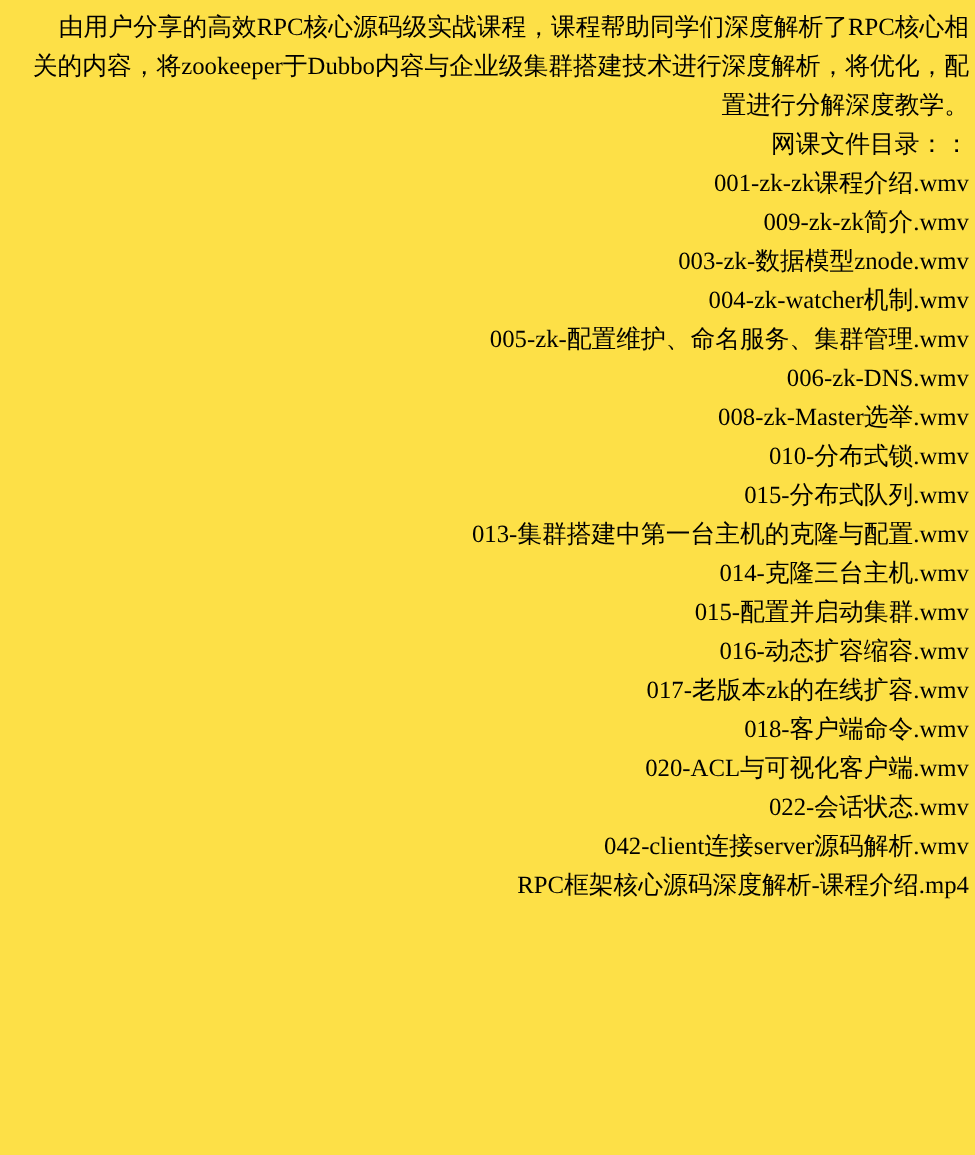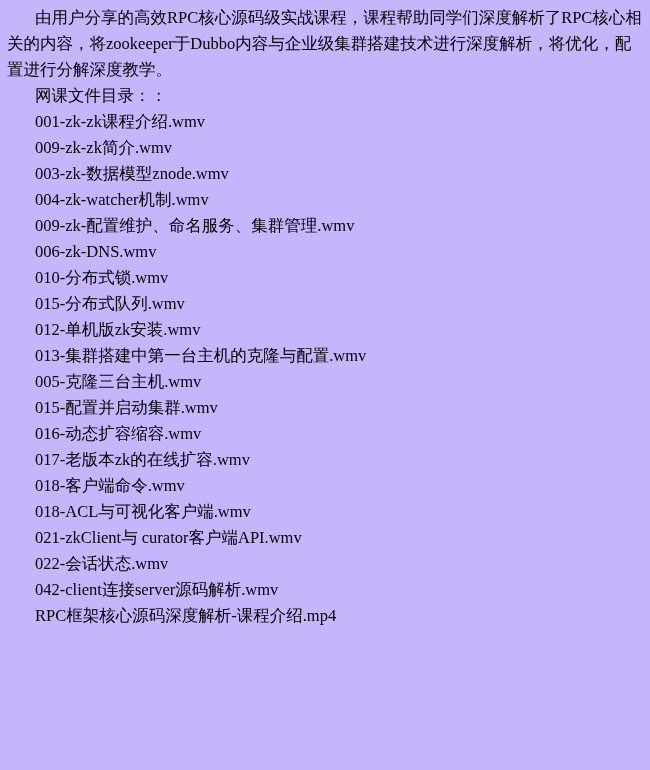--- a/index.html
+++ b/index.html
@@ -7,25 +7,26 @@
     padding: 0;
     background: #ffffff;
   }
   .doc {
     position: relative;
     width: 650px;
     height: 770px;
     box-sizing: border-box;
     padding: 5px 4px 0 7px;
     overflow: hidden;
-    background: #c4b5fd;
+    background: #fde047;
     color: #000000;
     font-family: "Liberation Serif", "DejaVu Serif", serif;
     font-size: 16.5px;
     line-height: 26px;
+    text-align: right;
   }
   .para {
     margin: 0;
     padding: 0;
     text-indent: 28px; 
     word-break: break-word;
   }
 </style>
 </head>
 <body>
@@ -33,31 +34,30 @@
 <div class="doc">
   <p class="para">由用户分享的高效RPC核心源码级实战课程，课程帮助同学们深度解析了RPC核心相关的内容，将zookeeper于Dubbo内容与企业级集群搭建技术进行深度解析，将优化，配置进行分解深度教学。</p>
 
   <p class="para">网课文件目录：：</p>
 
   <div id="file-list">
       <p class="para">001-zk-zk课程介绍.wmv</p>
       <p class="para">009-zk-zk简介.wmv</p>
       <p class="para">003-zk-数据模型znode.wmv</p>
       <p class="para">004-zk-watcher机制.wmv</p>
-      <p class="para">009-zk-配置维护、命名服务、集群管理.wmv</p>
+      <p class="para">005-zk-配置维护、命名服务、集群管理.wmv</p>
       <p class="para">006-zk-DNS.wmv</p>
+      <p class="para">008-zk-Master选举.wmv</p>
       <p class="para">010-分布式锁.wmv</p>
       <p class="para">015-分布式队列.wmv</p>
-      <p class="para">012-单机版zk安装.wmv</p>
       <p class="para">013-集群搭建中第一台主机的克隆与配置.wmv</p>
-      <p class="para">005-克隆三台主机.wmv</p>
+      <p class="para">014-克隆三台主机.wmv</p>
       <p class="para">015-配置并启动集群.wmv</p>
       <p class="para">016-动态扩容缩容.wmv</p>
       <p class="para">017-老版本zk的在线扩容.wmv</p>
       <p class="para">018-客户端命令.wmv</p>
-      <p class="para">018-ACL与可视化客户端.wmv</p>
-      <p class="para">021-zkClient与 curator客户端API.wmv</p>
+      <p class="para">020-ACL与可视化客户端.wmv</p>
       <p class="para">022-会话状态.wmv</p>
       <p class="para">042-client连接server源码解析.wmv</p>
       <p class="para">RPC框架核心源码深度解析-课程介绍.mp4</p>
     </div>
 
 </div>
 
 </body></html>

